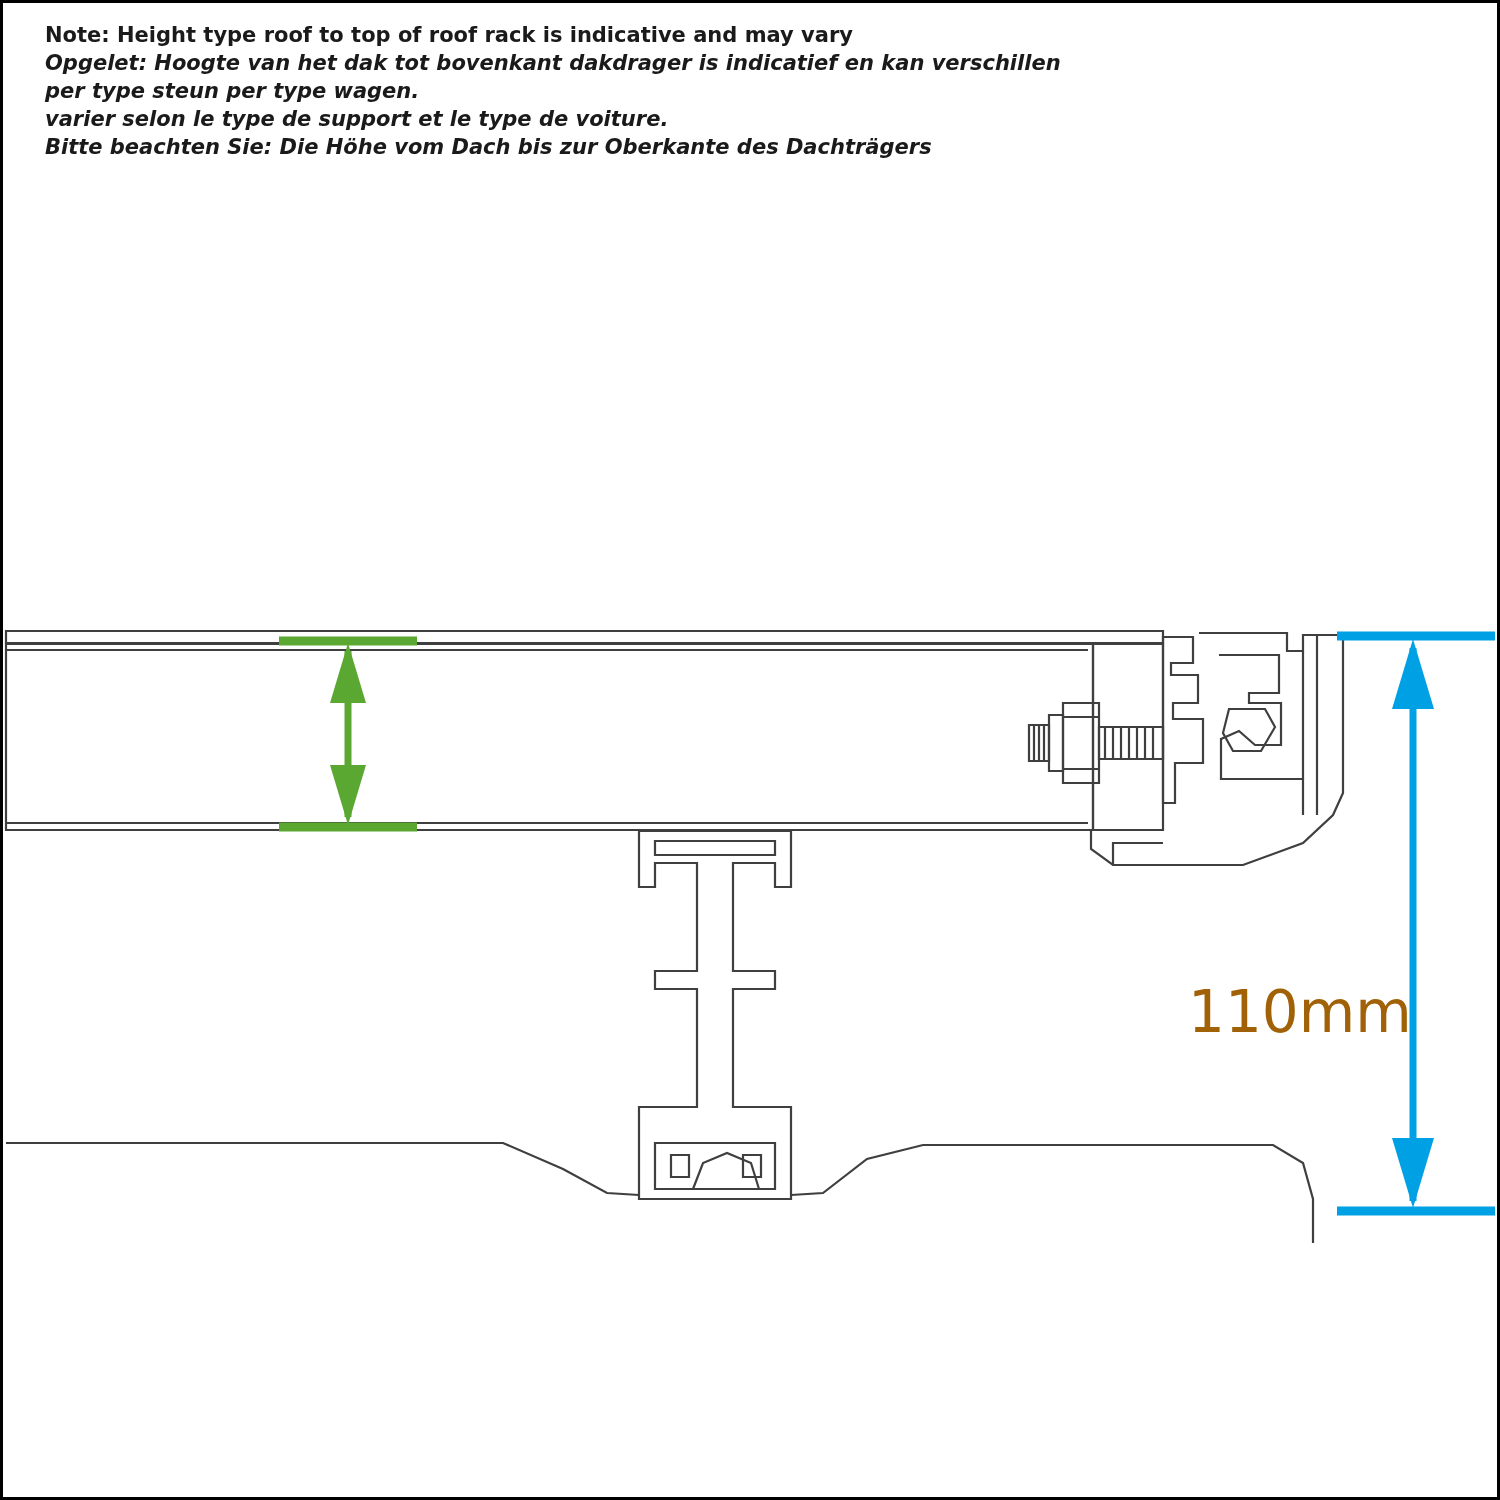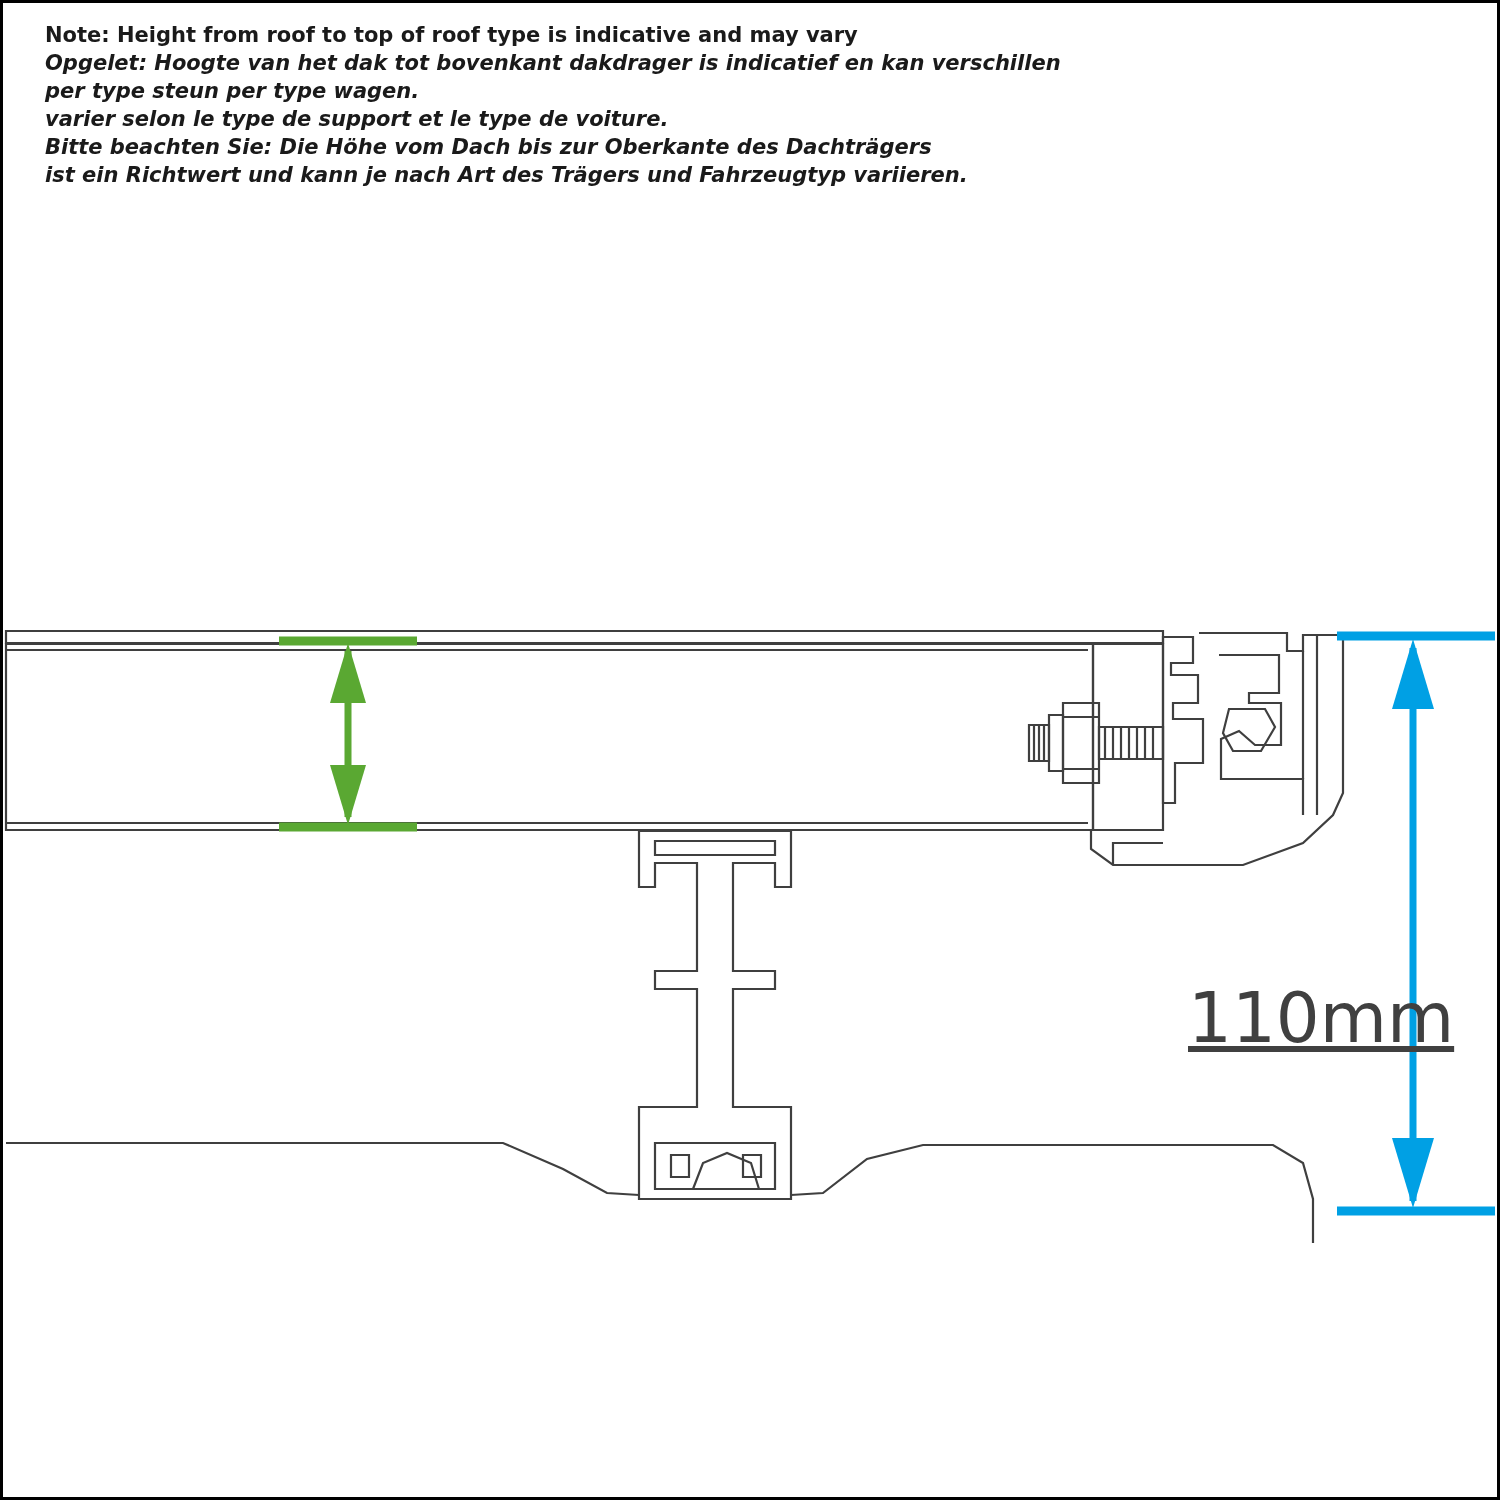--- a/index.html
+++ b/index.html
@@ -46,39 +46,37 @@
     font-family: "DejaVu Sans", sans-serif;
     white-space: nowrap;
   }
   .dim-label.green {
     color: #5aa832;
     font-size: 56px;
     left: 148px;
     top: 694px;
   }
   .dim-label.blue {
-    color: #404040;
-    font-size: 69px;
+    color: #a16207;
+    font-size: 58px;
     left: 1185px;
     top: 975px;
-    text-decoration: underline;
   }
 </style>
 </head>
 <body>
 
 <div id="page">
 
   <div class="notes">
-    <div class="note-line">Note: Height from roof to top of roof type is indicative and may vary</div>
+    <div class="note-line">Note: Height type roof to top of roof rack is indicative and may vary</div>
     <div class="note-line italic">Opgelet: Hoogte van het dak tot bovenkant dakdrager is indicatief en kan verschillen</div>
     <div class="note-line italic">per type steun per type wagen.</div>
     <div class="note-line italic">varier selon le type de support et le type de voiture.</div>
     <div class="note-line italic">Bitte beachten Sie: Die Höhe vom Dach bis zur Oberkante des Dachträgers</div>
-    <div class="note-line italic">ist ein Richtwert und kann je nach Art des Trägers und Fahrzeugtyp variieren.</div>
   </div>
 
   <svg class="drawing" viewBox="0 0 1500 1500" xmlns="http://www.w3.org/2000/svg">
 
     <g fill="none" stroke="#3f3f3f" stroke-width="2.2" stroke-linejoin="miter" stroke-linecap="butt">
 
       <g>
 
         <path d="M 3 628 L 1160 628 L 1160 640 L 3 640 Z"></path>
 

